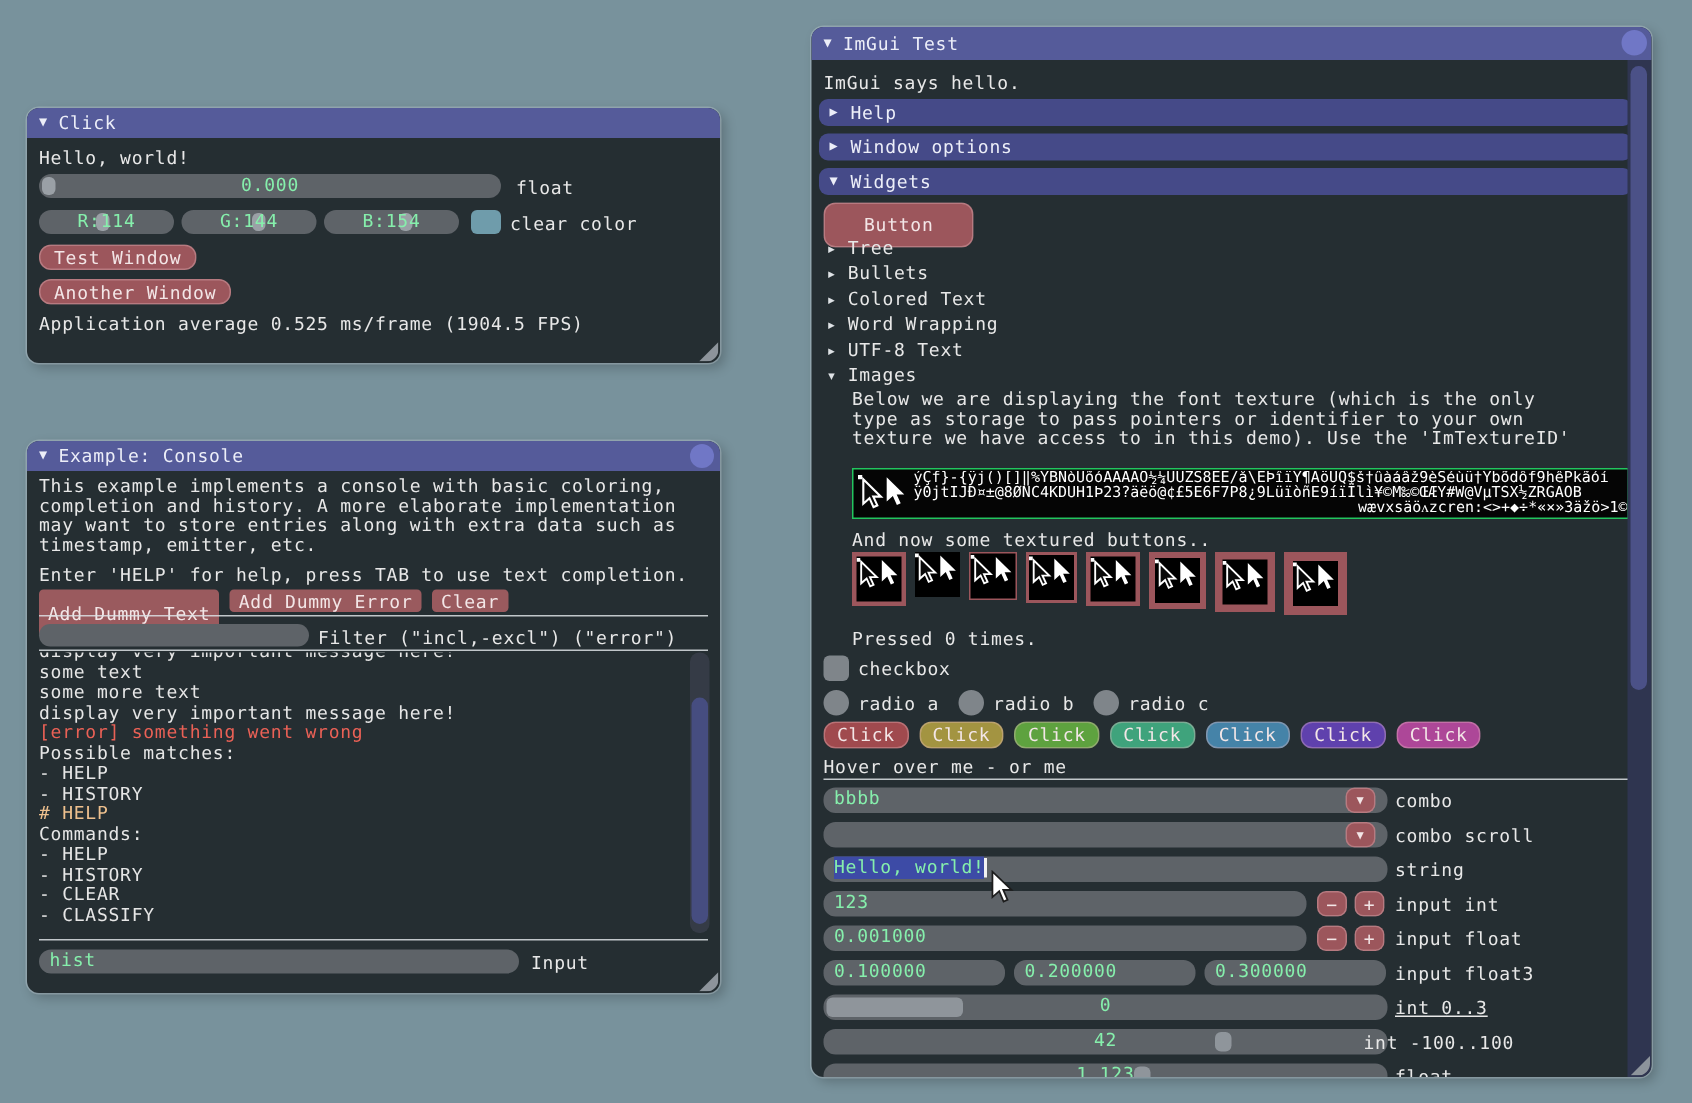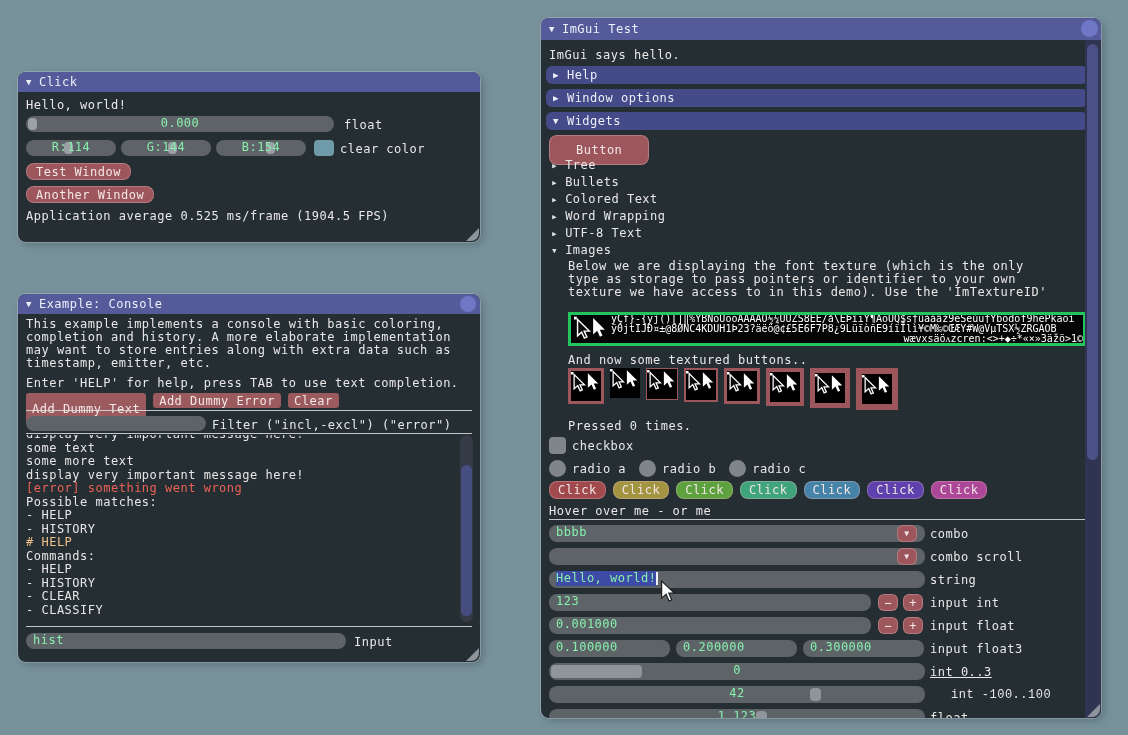--- a/index.html
+++ b/index.html
@@ -34,21 +34,21 @@
        display:flex;align-items:center;gap:8px;padding:0 7px;box-sizing:border-box;color:#eceef8;}
   .tree-item{position:absolute;display:flex;align-items:center;gap:7px;}
   .tree-item .tri{font-size:8px;color:#dfe3e6;}
   .check{background:#7f858a;border-radius:4px;position:absolute;width:17px;height:17px;}
   .radio{background:#7f858a;border-radius:50%;width:17px;height:17px;display:inline-block;}
   .scroll-track{position:absolute;background:#2f3550;}
   .scroll-thumb{position:absolute;background:#4b5187;border-radius:6px;}
   .log-line{white-space:nowrap;line-height:13.5px;height:13.5px;}
   .imgbtn{background:#9c565c;display:inline-block;box-sizing:content-box;line-height:0;}
   .imgbtn .tex{background:#000;width:30px;height:30px;position:relative;}
-  .texturebox{position:absolute;border:3px solid #22c55e;background:#050505;box-sizing:border-box;
+  .texturebox{position:absolute;border:1px solid #22c55e;background:#050505;box-sizing:border-box;
        color:#fff;font-size:10px;letter-spacing:0;line-height:10px;overflow:hidden;
        display:flex;align-items:center;}
   .texlines{flex:1;overflow:hidden;}
   .caret{display:inline-block;width:2px;height:13px;background:#f2f2f2;vertical-align:middle;}
   .selbg{background:#3d4ba6;padding:1px 0;}
 </style>
 </head>
 <body>
 
 <section class="win" style="left:18px;top:72px;width:462px;height:170px;">
@@ -385,21 +385,21 @@
         <div class="lbl" style="left: 389px; top: 624px;">input float3</div>
         <div class="frame" style="left: 8px; top: 645px; width: 376px; height: 17px;">
           <div class="grab" style="left: 2px; width: 91px; background: rgb(143, 149, 155);"></div>
           <div class="center">0</div>
         </div>
         <div class="lbl" style="left: 389px; top: 647px; text-decoration: underline;">int 0..3</div>
         <div class="frame" style="left: 8px; top: 668px; width: 376px; height: 17px;">
           <div class="grab" style="left: 261px; width: 11px; background: rgb(143, 149, 155);"></div>
           <div class="center">42</div>
         </div>
-        <div class="lbl" style="left: 410px; top: 670px; font-family: Liberation Mono, monospace;">int -100..100</div>
+        <div class="lbl" style="left: 368px; top: 670px;">int -100..100</div>
         <div class="frame" style="left: 8px; top: 691px; width: 376px; height: 17px;">
           <div class="grab" style="left: 207px; width: 11px; background: rgb(143, 149, 155);"></div>
           <div class="center">1.123</div>
         </div>
         <div class="lbl" style="left: 389px; top: 693px;">float</div>
       </div>
   </div>
 
   <div class="scroll-track" style="left:544px;top:22px;width:16px;bottom:0;">
     <div class="scroll-thumb" style="left:2px;width:11px;top:4px;height:416px;"></div>

